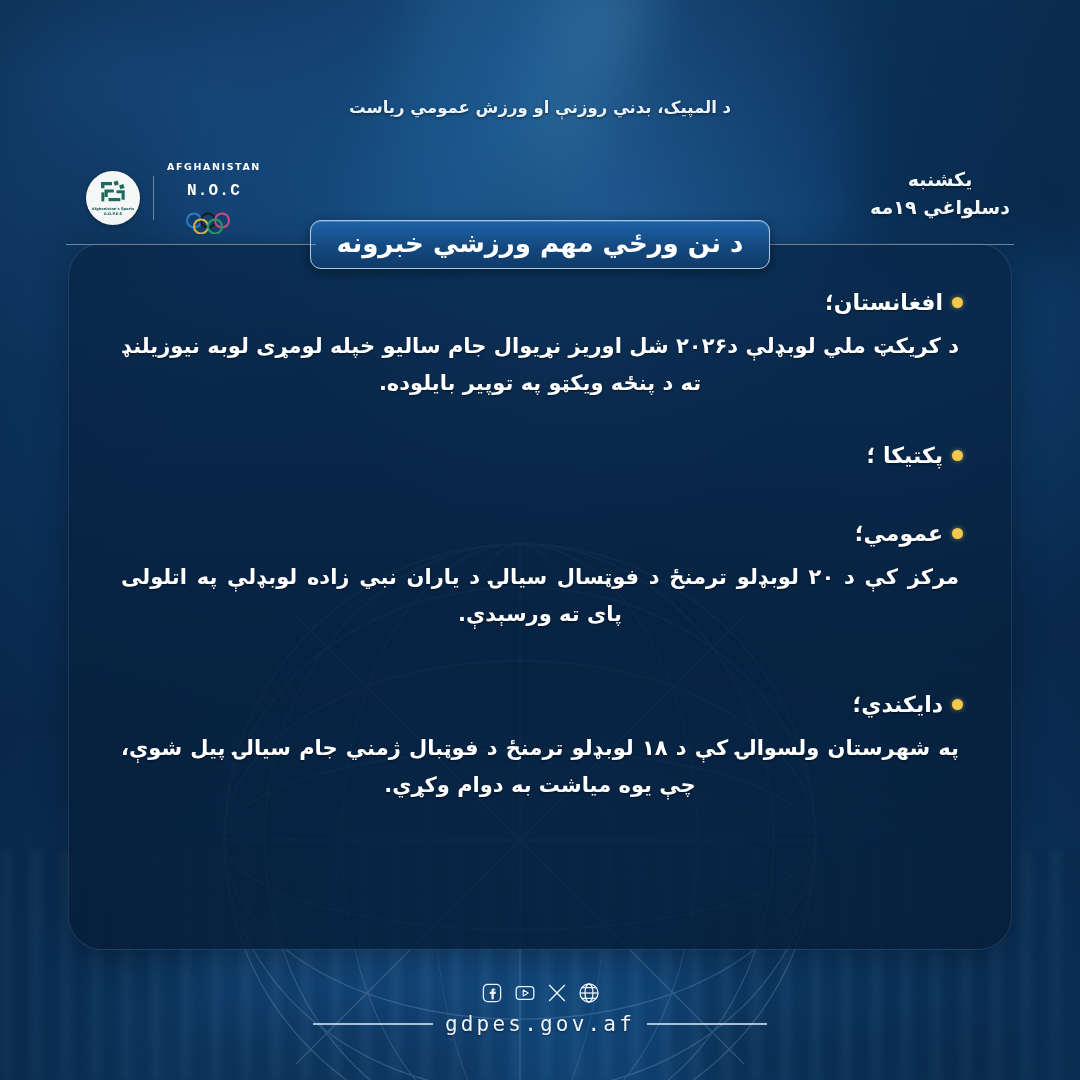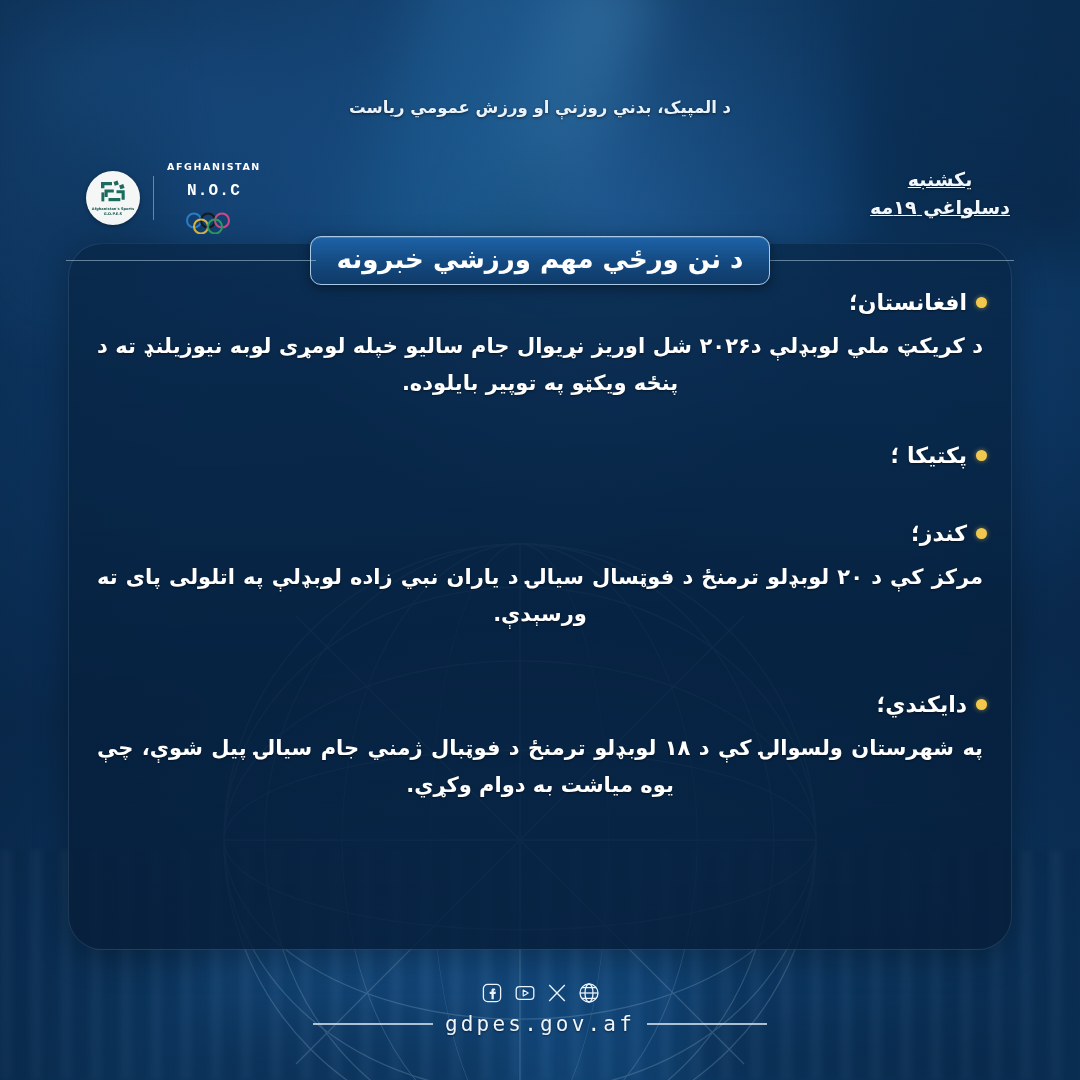--- a/index.html
+++ b/index.html
@@ -103,54 +103,53 @@
   .sports-logo .sl-cap {
     direction: ltr; color: #16584f; font-size: 3.6px; font-weight: 700;
     line-height: 1.25; text-align: center; margin-top: 1px;
   }
 
   .date-block {
     position: absolute; right: 70px; top: 166px;
     text-align: center; color: #f1f7fc;
     font-size: 19px; font-weight: 600; line-height: 1.45;
     text-shadow: 0 1px 3px rgba(0,0,0,.5);
-    text-decoration: underline;
   }
 
   
   .title-wrap {
     position: absolute; left: 0; right: 0; top: 220px;
     display: flex; align-items: center; justify-content: center;
     z-index: 5;
   }
   .title-rule { width: 250px; height: 1px; background: rgba(190,216,236,.5); }
   .title-pill {
     background: linear-gradient(180deg, #1d63a8 0%, #14497f 55%, #0f3a68 100%);
     border: 1.3px solid #a9c9e6;
     border-radius: 11px;
     padding: 7px 26px 10px;
     color: #ffffff;
     font-size: 26px;
     font-weight: 700;
     letter-spacing: .3px;
     white-space: nowrap;
     box-shadow: 0 3px 12px rgba(0,0,0,.4), inset 0 1px 0 rgba(255,255,255,.18);
-    margin: 16px -6px;
+    margin: 0 -6px;
   }
 
   
   .card {
     position: absolute;
     left: 68px; top: 243px;
     width: 944px; height: 707px;
     background: linear-gradient(180deg, rgba(8,38,70,0.74) 0%, rgba(7,34,64,0.80) 45%, rgba(6,30,58,0.86) 100%);
     border-radius: 34px;
     border: 1px solid rgba(140,178,214,.16);
     box-shadow: 0 8px 34px rgba(0,0,0,.30);
-    padding: 46px 24px 30px;
+    padding: 46px 48px 30px;
     overflow: hidden;
     z-index: 3;
   }
 
   .news-list { display: flex; flex-direction: column; }
 
   .news-item { margin-bottom: 26px; }
   .news-item:last-child { margin-bottom: 0; }
 
   .news-head {
@@ -297,21 +296,21 @@
       <div class="news-item gap-b">
         <div class="news-head">
           <span class="bullet"></span>
           <span class="news-head-text">پکتیکا ؛</span>
         </div>
       </div>
 
       <div class="news-item gap-c">
         <div class="news-head">
           <span class="bullet"></span>
-          <span class="news-head-text">کندز؛</span>
+          <span class="news-head-text">عمومي؛</span>
         </div>
         <div class="news-body">مرکز کې د ۲۰ لوبډلو ترمنځ د فوټسال سیالۍ د یاران نبي زاده لوبډلې په اتلولی پای ته ورسېدې.</div>
       </div>
 
       <div class="news-item">
         <div class="news-head">
           <span class="bullet"></span>
           <span class="news-head-text">دایکندي؛</span>
         </div>
         <div class="news-body">په شهرستان ولسوالۍ کې د ۱۸ لوبډلو ترمنځ د فوټبال ژمني جام سیالۍ پیل شوې، چې یوه میاشت به دوام وکړي.</div>

